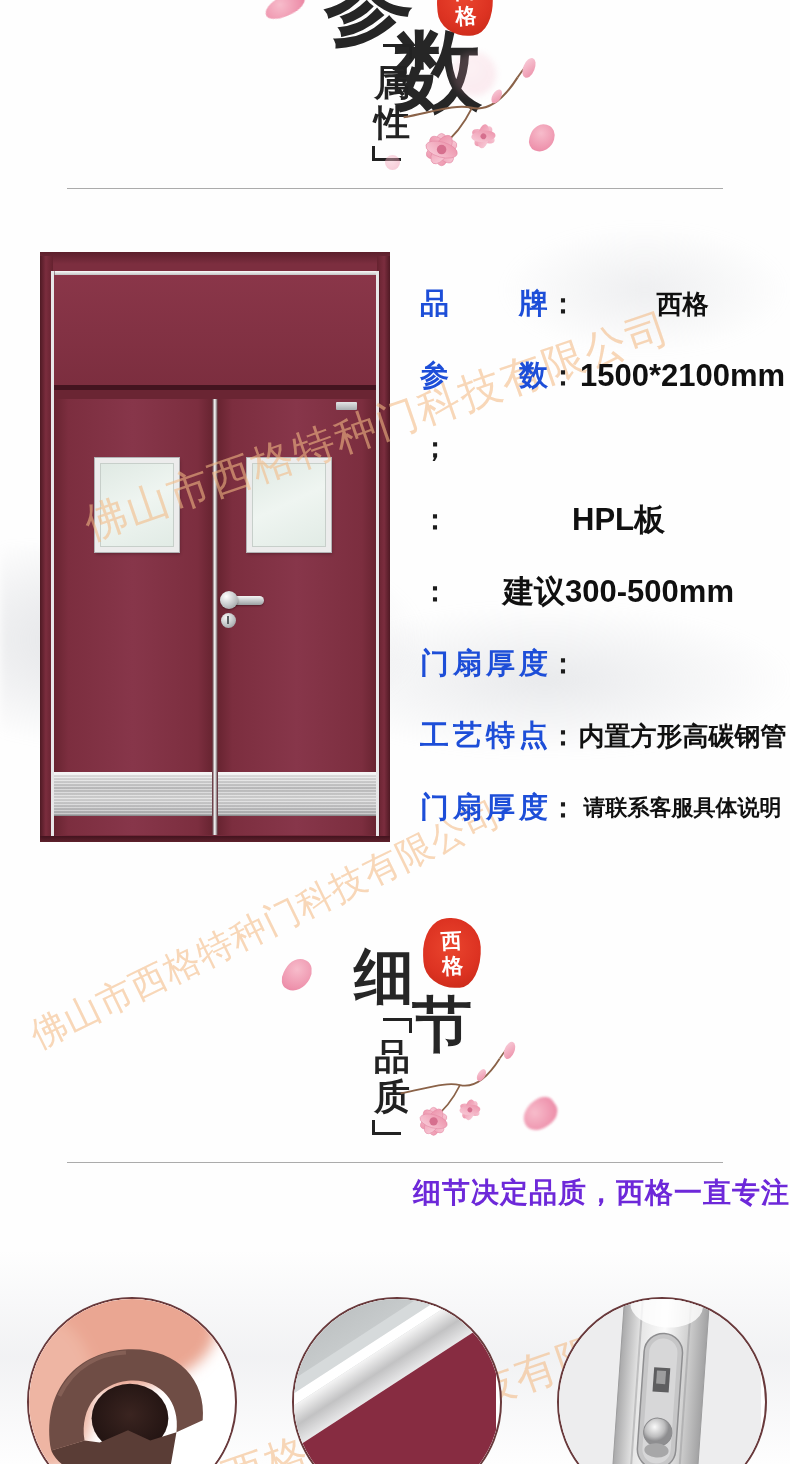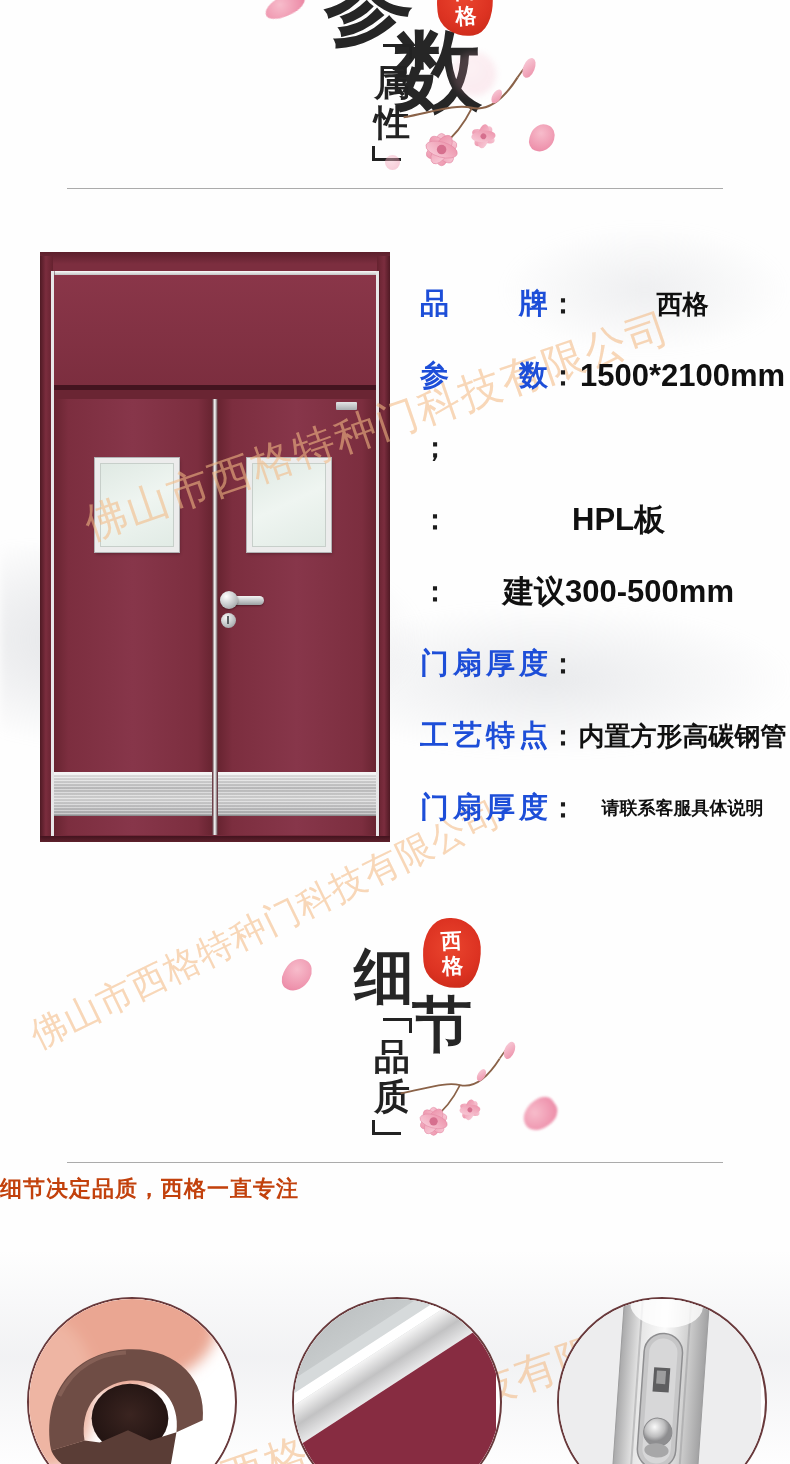--- a/index.html
+++ b/index.html
@@ -103,25 +103,25 @@
   .d-floorline{left:0;top:584px;width:350px;height:6px;background:linear-gradient(180deg,#43141f,#5e212c);}
 
   
   .specs{position:absolute;left:420px;top:268px;width:368px;z-index:4;}
   .spec-row{display:flex;align-items:center;height:72px;}
   .spec-label{display:inline-block;width:128px;font-size:29px;color:#1d4ed8;font-weight:bold;
               text-align:justify;text-align-last:justify;text-justify:inter-character;}
   .spec-colon{font-size:28px;font-weight:bold;margin-left:1px;}
   .spec-value{flex:1;text-align:center;font-size:26px;color:#101010;font-weight:bold;}
   .v-num{font-family:"Liberation Sans","DejaVu Sans",sans-serif;font-weight:bold;font-size:31px;}
-  .v-last{font-size:18px;letter-spacing:0;}
-
-  
-  .tagline{position:absolute;left:0;top:1174px;width:790px;text-align:left;z-index:4;
-           font-size:22px;color:#c2410c;font-weight:bold;letter-spacing:1px;}
+  .v-last{font-size:22px;letter-spacing:0;}
+
+  
+  .tagline{position:absolute;left:0;top:1174px;width:790px;text-align:right;z-index:4;
+           font-size:28px;color:#6d28d9;font-weight:bold;letter-spacing:1px;}
 
   
   .circle{position:absolute;top:1297px;width:206px;height:206px;border-radius:50%;z-index:4;
           border:2px solid #693a3c;overflow:hidden;background:#fff;}
   .c1{left:27px;} .c2{left:292px;} .c3{left:557px;}
   .circle svg{display:block;}
 </style>
 </head>
 <body>
 

